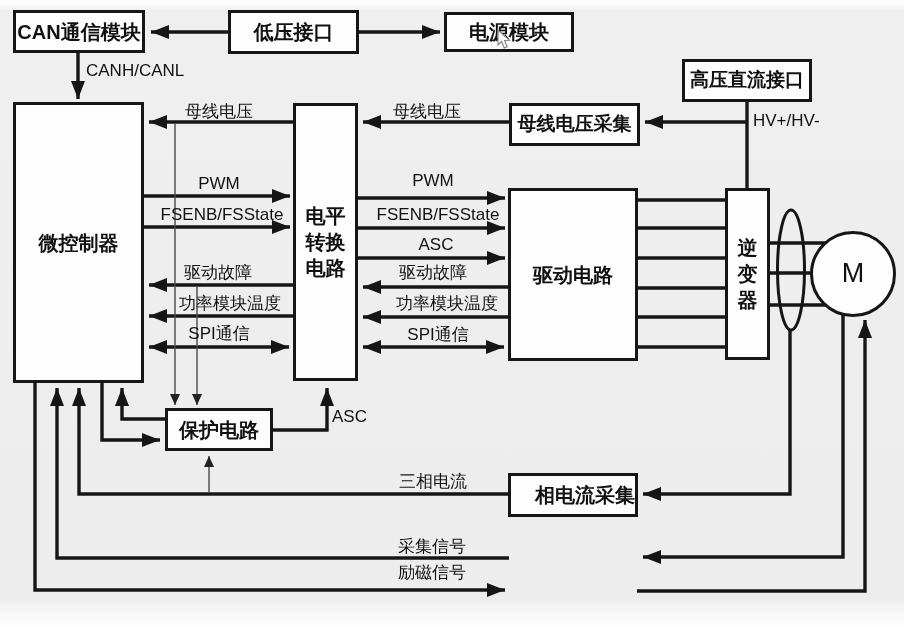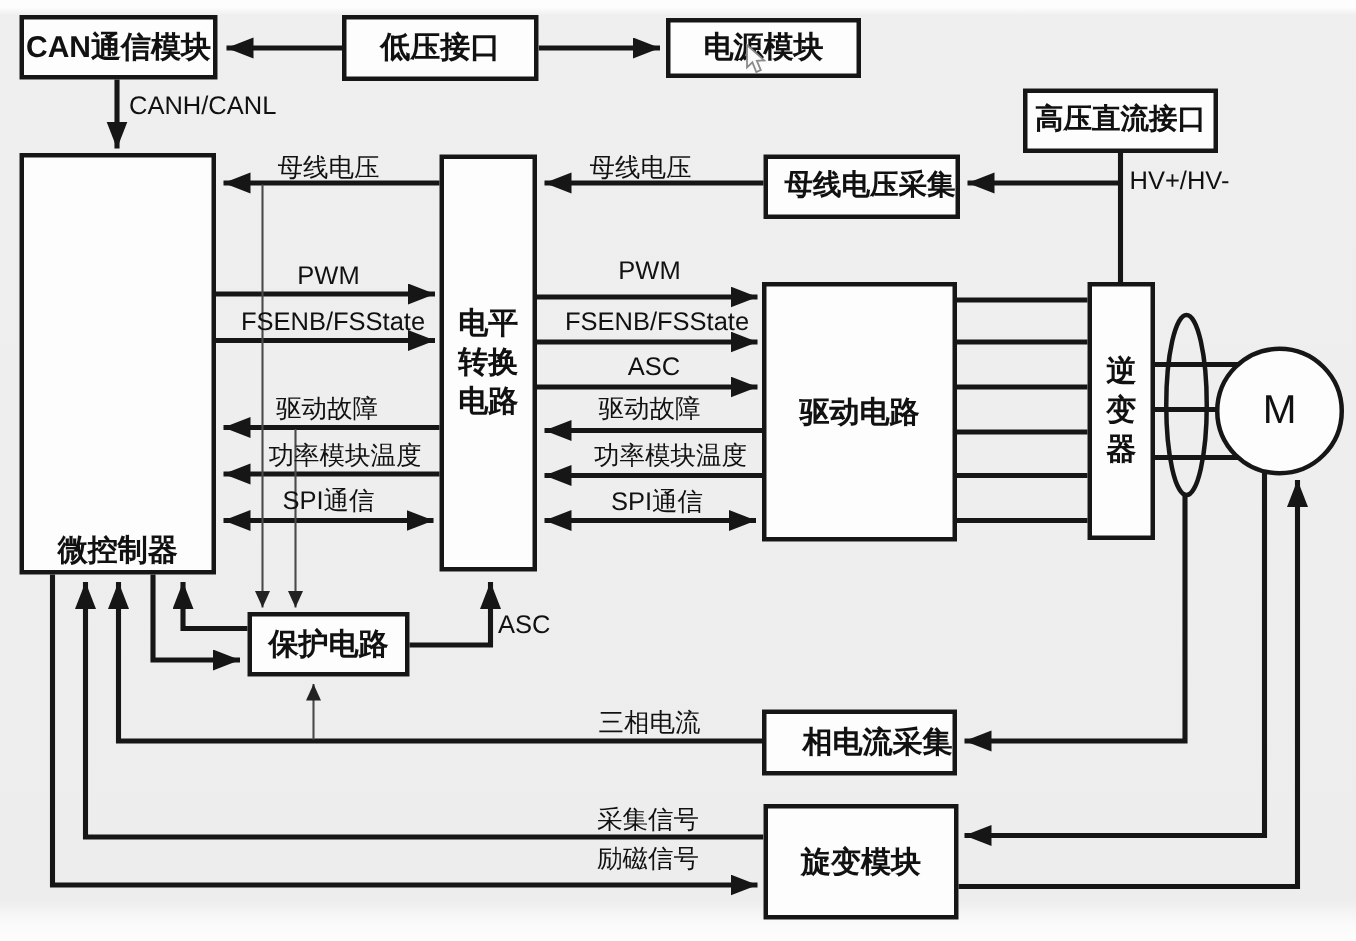--- a/index.html
+++ b/index.html
@@ -109,46 +109,43 @@
     </div>
   <div class="blk" style="left:228px;top:10px;width:131px;height:44px;">
       <span>低压接口</span>
     </div>
   <div class="blk" style="left:444px;top:12px;width:130px;height:40px;">
       <span>电源模块</span>
     </div>
   <div class="blk" style="left:682px;top:59px;width:130px;height:43px;font-size:19px;">
       <span>高压直流接口</span>
     </div>
-  <div class="blk" style="left:509px;top:103px;width:131px;height:43px;font-size:19px;justify-content:flex-end;">
+  <div class="blk" style="left:509px;top:103px;width:131px;height:43px;font-size:19px;">
       <span>母线电压采集</span>
     </div>
-  <div class="blk" style="left:13px;top:102px;width:131px;height:281px;align-items:flex-end;">
+  <div class="blk" style="left:13px;top:102px;width:131px;height:281px;">
       <span>微控制器</span>
     </div>
   <div class="blk col3" style="left:293px;top:103px;width:65px;height:278px;align-items:center;">
       <span>电平转换电路</span>
     </div>
   <div class="blk" style="left:508px;top:188px;width:130px;height:173px;">
       <span>驱动电路</span>
     </div>
   <div class="blk col1" style="left:725px;top:188px;width:45px;height:172px;">
       <span>逆变器</span>
     </div>
   <div class="blk motor" style="left:810px;top:231px;width:86px;height:86px;">
       <span>M</span>
     </div>
   <div class="blk" style="left:165px;top:408px;width:108px;height:43px;">
       <span>保护电路</span>
     </div>
   <div class="blk" style="left:508px;top:473px;width:130px;height:44px;justify-content:flex-end;">
       <span>相电流采集</span>
-    </div>
-  <div class="blk" style="left:509px;top:536px;width:130px;height:77px;">
-      <span>旋变模块</span>
     </div>
 
   <span class="sig" style="left:86px;top:62px;">CANH/CANL</span>
   <span class="sig ctr" style="left:219px;top:103px;">母线电压</span>
   <span class="sig ctr" style="left:427px;top:103px;">母线电压</span>
   <span class="sig" style="left:753px;top:112px;">HV+/HV-</span>
   <span class="sig ctr" style="left:219px;top:175px;">PWM</span>
   <span class="sig ctr" style="left:433px;top:172px;">PWM</span>
   <span class="sig ctr" style="left:222px;top:206px;">FSENB/FSState</span>
   <span class="sig ctr" style="left:438px;top:206px;">FSENB/FSState</span>

